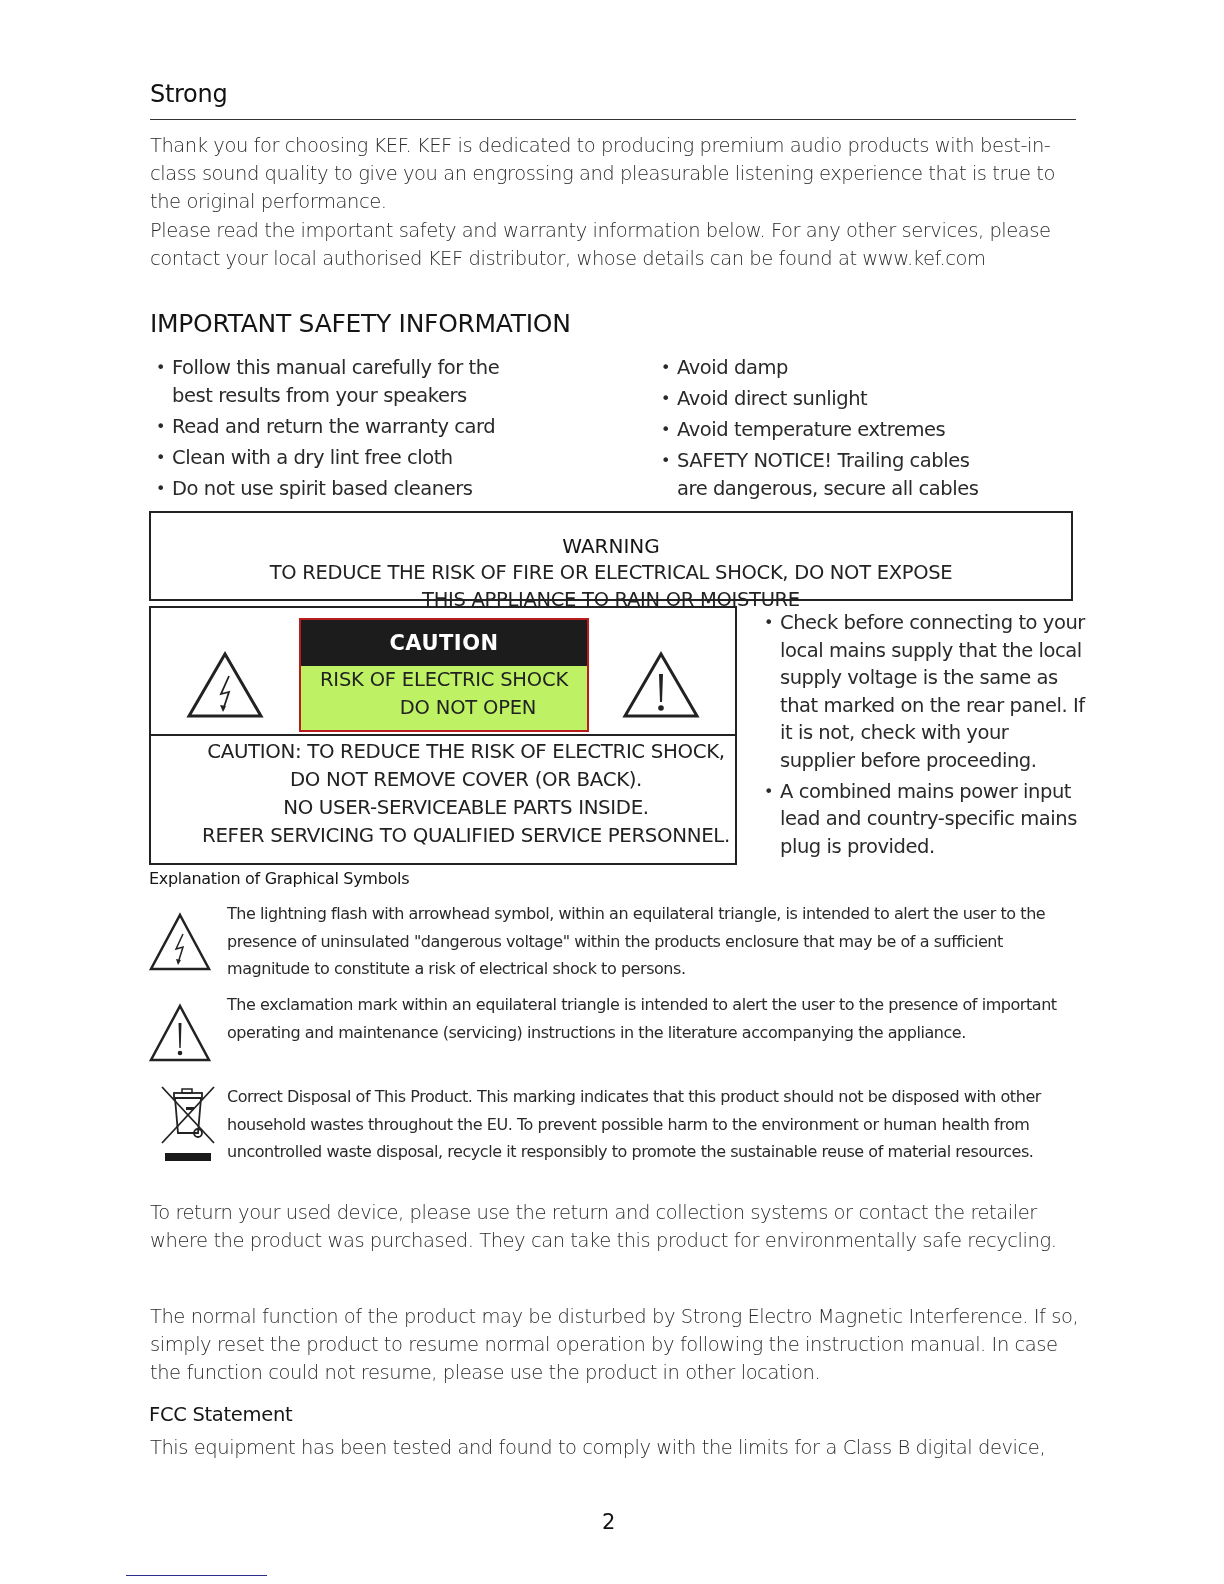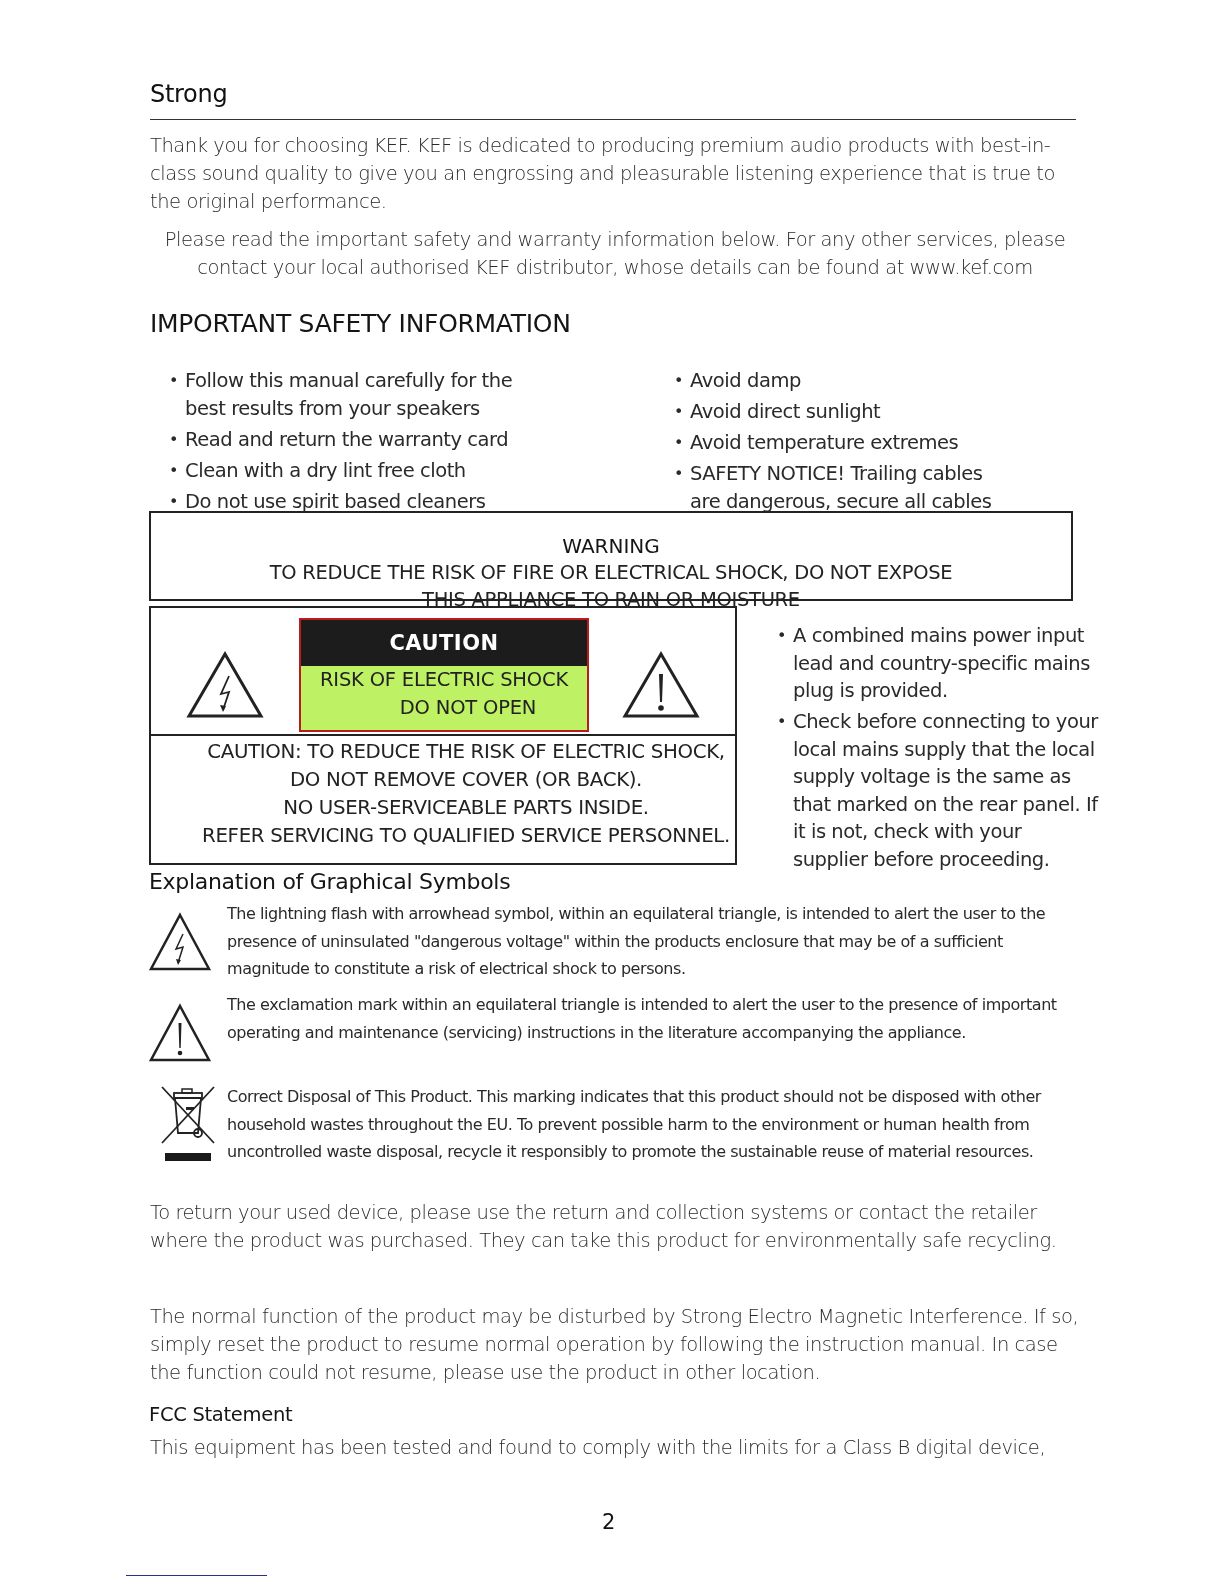--- a/index.html
+++ b/index.html
@@ -10,21 +10,21 @@
   .abs { position: absolute; }
   .lang {
     left: 150px; top: 80px; font-size: 24px; color: #111; letter-spacing: -0.3px;
   }
   .rule { left: 150px; top: 119px; width: 926px; height: 0; border-top: 1.5px solid #333; }
   .para {
     left: 150px; width: 930px; font-size: 19.5px; line-height: 28px; color: #2a2a2a;
     letter-spacing: -0.45px; font-weight: 300;
   }
   .sec-title { left: 150px; top: 309px; font-size: 25px; color: #151515; letter-spacing: -0.3px; }
-  ul.bullets { list-style: none; margin: 17px; padding: 0; }
+  ul.bullets { list-style: none; margin: 4px; padding: 0; }
   ul.bullets li {
     position: relative; padding-left: 18px; font-size: 19.5px; line-height: 27.5px;
     color: #2a2a2a; letter-spacing: -0.45px; margin-bottom: 3.5px;
   }
   ul.bullets li::before { content: "•"; position: absolute; left: 2px; top: 0; font-size: 16px; }
   .warn-box {
     left: 149px; top: 511px; width: 920px; height: 86px;
     border: 2px solid #222; text-align: center;
   }
   .warn-title { font-size: 20px; margin-top: 20px; line-height: 26px; color: #151515; }
@@ -42,39 +42,39 @@
     font-weight: bold; font-size: 21px; line-height: 46px; letter-spacing: 0.5px;
   }
   .caution-sub { text-align: center; font-size: 19.5px; line-height: 28px; color: #222; padding-top: 0; letter-spacing: -0.2px; }
   .tri { position: absolute; top: 42px; }
   .caution-bottom {
     position: absolute; left: 0; top: 130px; width: 584px; text-align: center;
     font-size: 19.8px; line-height: 28px; color: #222; letter-spacing: -0.35px; margin-left: 23px;
   }
   .right-bullets { left: 758px; top: 605px; width: 325px; }
   .right-bullets li { font-size: 19.5px; line-height: 28px; padding-left: 20px; letter-spacing: -0.2px; margin-bottom: 2px; }
-  .expl-title { left: 149px; top: 869px; font-size: 22px; color: #151515; letter-spacing: -0.3px; }
+  .expl-title { left: 149px; top: 869px; font-size: 16px; color: #151515; letter-spacing: -0.3px; }
   .sym-row { left: 148px; width: 935px; }
   .sym-icon { position: absolute; left: 0; }
   .sym-text {
     position: absolute; left: 79px; font-size: 16px; line-height: 27.5px; color: #2a2a2a;
     letter-spacing: -0.45px; width: 860px;
   }
   .fcc-title { left: 149px; top: 1403px; font-size: 19.5px; color: #151515; letter-spacing: -0.3px; }
   .page-num { left: 602px; top: 1510px; font-size: 21px; color: #111; }
   .footer-line { left: 126px; top: 1575px; width: 141px; height: 0; border-top: 1.5px solid #2b2f8a; }
 </style>
 </head>
 <body>
 
 <div class="abs lang">Strong</div>
 <div class="abs rule"></div>
 
 <div class="abs para" style="top:132px;">Thank you for choosing KEF. KEF is dedicated to producing premium audio  products with best-in-class sound quality to give you an engrossing and pleasurable listening experience that is true to the original performance.</div>
-<div class="abs para" style="top:226px;text-align:center;">Please read the important safety and warranty information below.  For any other services, please contact your local authorised KEF distributor, whose details can be found at www.kef.com</div>
+<div class="abs para" style="top:217px;">Please read the important safety and warranty information below.  For any other services, please contact your local authorised KEF distributor, whose details can be found at www.kef.com</div>
 
 <div class="abs sec-title">IMPORTANT SAFETY INFORMATION</div>
 
 <ul class="abs bullets" style="left:150px; top:350px; width:400px;">
   <li style="padding-right:20px;">Follow this manual carefully for the best results from your speakers</li>
   <li>Read and return the warranty card</li>
   <li>Clean with a dry lint free cloth</li>
   <li>Do not use spirit based cleaners</li>
 </ul>
 
@@ -111,22 +111,22 @@
   </div>
   <div class="caution-bottom">
     <div>CAUTION: TO REDUCE THE RISK OF ELECTRIC SHOCK,</div>
     <div>DO NOT REMOVE COVER (OR BACK).</div>
     <div>NO USER-SERVICEABLE PARTS INSIDE.</div>
     <div>REFER SERVICING TO QUALIFIED SERVICE PERSONNEL.</div>
   </div>
 </div>
 
 <ul class="abs bullets right-bullets">
+  <li>Check before connecting to your local mains supply that the local supply voltage is the same as that marked on the rear panel. If it is not, check with your supplier before proceeding.</li>
   <li>A combined mains power input lead and country-specific mains plug is provided.</li>
-  <li>Check before connecting to your local mains supply that the local supply voltage is the same as that marked on the rear panel. If it is not, check with your supplier before proceeding.</li>
 </ul>
 
 <div class="abs expl-title">Explanation of Graphical Symbols</div>
 
 <div class="abs sym-row" style="top:900px; height:90px;">
   <svg class="sym-icon" style="top:12px;" width="64" height="60" viewBox="0 0 64 60">
     <polygon points="32,3 61,57 3,57" fill="none" stroke="#222" stroke-width="2.5"></polygon>
     <polyline points="35,22 28,37 35,35 30,51" fill="none" stroke="#222" stroke-width="1.5"></polyline>
     <polygon points="30,53 28,47 33,48" fill="#222"></polygon>
   </svg>

